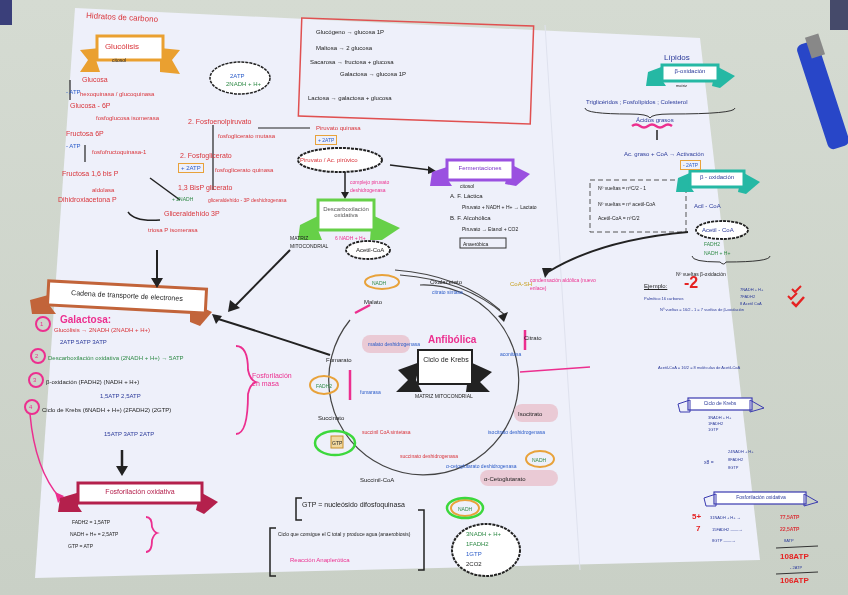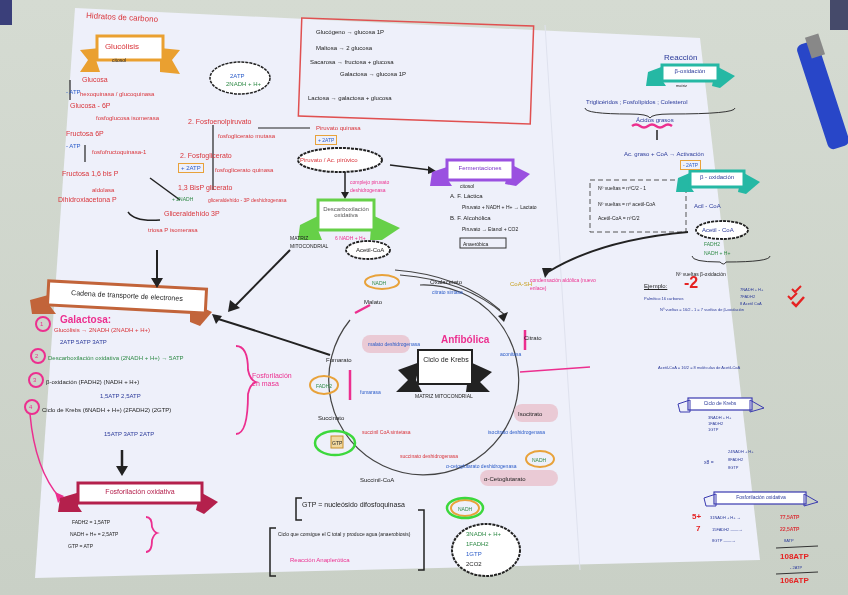--- a/index.html
+++ b/index.html
@@ -229,21 +229,21 @@
 <div class="t pink" style="left:335px;top:234px;font-size:5px;">6 NADH + H+</div>
 
 <div class="banner-text purple" style="left:448px;top:165px;width:64px;font-size:6px;">Fermentaciones</div>
 <div class="t black" style="left:460px;top:182px;font-size:5px;">citosol</div>
 <div class="t black" style="left:450px;top:192px;font-size:6px;">A. F. Láctica</div>
 <div class="t black" style="left:462px;top:203px;font-size:5px;">Piruvato + NADH + H+ → Lactato</div>
 <div class="t black" style="left:450px;top:214px;font-size:6px;">B. F. Alcohólica</div>
 <div class="t black" style="left:462px;top:225px;font-size:5px;">Piruvato → Etanol + CO2</div>
 <div class="t black" style="left:463px;top:240px;font-size:5px;">Anaeróbica</div>
 
-<div class="t pink" style="left:428px;top:336px;font-size:10px;font-weight:bold;margin-left:13px;">Anfibólica</div>
+<div class="t pink" style="left:428px;top:336px;font-size:10px;font-weight:bold;">Anfibólica</div>
 <div class="banner-text black" style="left:420px;top:356px;width:52px;font-size:7px;white-space:normal;">Ciclo de Krebs</div>
 <div class="t black" style="left:415px;top:392px;font-size:5px;">MATRIZ MITOCONDRIAL</div>
 
 <div class="t black" style="left:430px;top:278px;font-size:6px;">Oxalacetato</div>
 <div class="t black" style="left:524px;top:334px;font-size:6px;">Citrato</div>
 <div class="t black" style="left:518px;top:410px;font-size:6px;">Isocitrato</div>
 <div class="t black" style="left:484px;top:475px;font-size:6px;">α-Cetoglutarato</div>
 <div class="t black" style="left:360px;top:476px;font-size:6px;">Succinil-CoA</div>
 <div class="t black" style="left:318px;top:414px;font-size:6px;">Succinato</div>
 <div class="t black" style="left:326px;top:356px;font-size:6px;">Fumarato</div>
@@ -290,21 +290,21 @@
 <div class="t pink" style="left:29px;top:403px;font-size:6px;">4</div>
 <div class="t black" style="left:42px;top:406px;font-size:6px;">Ciclo de Krebs (6NADH + H+) (2FADH2) (2GTP)</div>
 <div class="t dblue" style="left:104px;top:430px;font-size:6px;">15ATP   3ATP   2ATP</div>
 
 <div class="t pink" style="left:252px;top:372px;font-size:7px;width:40px;white-space:normal;">Fosforilación en masa</div>
 <div class="banner-text" style="left:80px;top:488px;width:120px;font-size:7px;color:#b4204c;">Fosforilación oxidativa</div>
 <div class="t black" style="left:72px;top:518px;font-size:5px;">FADH2 = 1,5ATP</div>
 <div class="t black" style="left:70px;top:530px;font-size:5px;">NADH + H+ = 2,5ATP</div>
 <div class="t black" style="left:68px;top:542px;font-size:5px;">GTP = ATP</div>
 
-<div class="t dblue" style="left:664px;top:54px;font-size:8px;">Reacción</div>
+<div class="t dblue" style="left:664px;top:54px;font-size:8px;">Lípidos</div>
 <div class="banner-text dblue" style="left:662px;top:68px;width:56px;font-size:6px;">β-oxidación</div>
 <div class="t black" style="left:676px;top:82px;font-size:4px;">matriz</div>
 <div class="t dblue" style="left:586px;top:98px;font-size:6px;">Triglicéridos ; Fosfolípidos ; Colesterol</div>
 <div class="t dblue" style="left:636px;top:116px;font-size:6px;">Ácidos grasos</div>
 <div class="t dblue" style="left:624px;top:150px;font-size:6px;">Ac. graso + CoA → Activación</div>
 <div class="t blue" style="left:680px;top:160px;font-size:5px;border:1.5px solid #e8a23a;padding:0 2px;">- 2ATP</div>
 <div class="banner-text dblue" style="left:690px;top:174px;width:54px;font-size:6px;">β - oxidación</div>
 <div class="t dblue" style="left:694px;top:202px;font-size:6px;">Acil - CoA</div>
 <div class="t dblue" style="left:702px;top:226px;font-size:6px;">Acetil - CoA</div>
 <div class="t green" style="left:704px;top:240px;font-size:5px;">FADH2</div>

